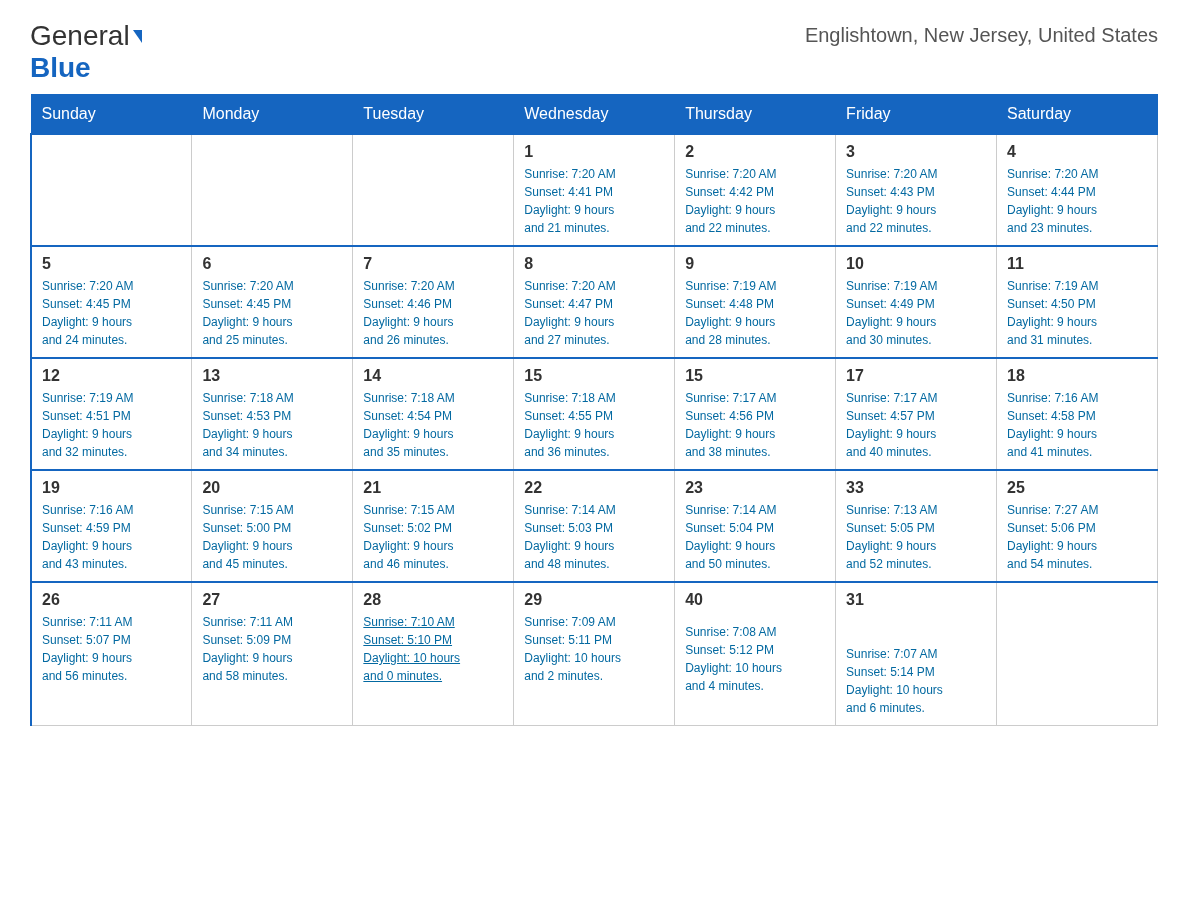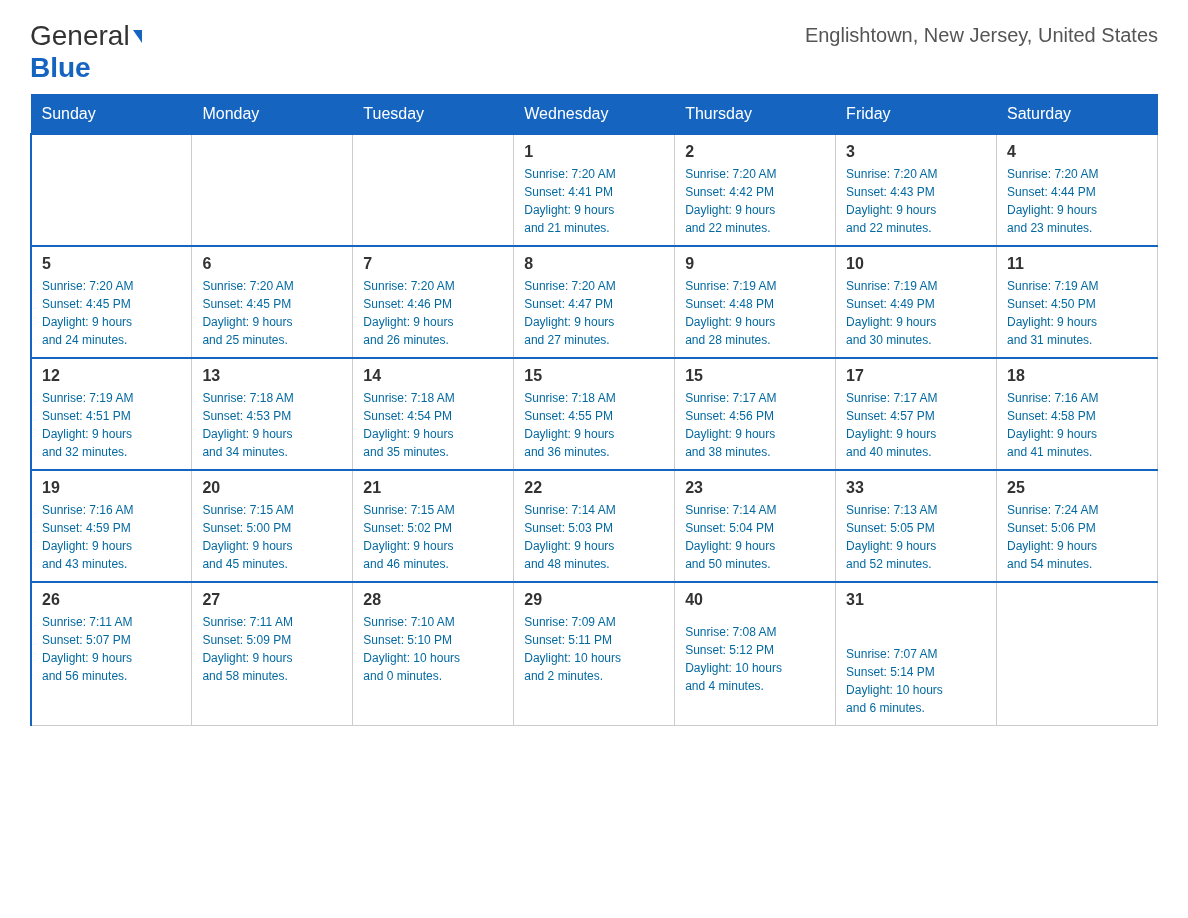--- a/index.html
+++ b/index.html
@@ -310,21 +310,21 @@
         </td>
         <td>
           <span class="day-num">33</span>
           <div class="day-info" style="white-space: pre-line;">Sunrise: 7:13 AM
 Sunset: 5:05 PM
 Daylight: 9 hours
 and 52 minutes.</div>
         </td>
         <td>
           <span class="day-num">25</span>
-          <div class="day-info" style="white-space: pre-line;">Sunrise: 7:24 AM
+          <div class="day-info" style="white-space: pre-line;">Sunrise: 7:27 AM
 Sunset: 5:06 PM
 Daylight: 9 hours
 and 54 minutes.</div>
         </td>
       </tr>
       <tr>
         <td>
           <span class="day-num">26</span>
           <div class="day-info" style="white-space: pre-line;">Sunrise: 7:11 AM
 Sunset: 5:07 PM
@@ -333,21 +333,21 @@
         </td>
         <td>
           <span class="day-num">27</span>
           <div class="day-info" style="white-space: pre-line;">Sunrise: 7:11 AM
 Sunset: 5:09 PM
 Daylight: 9 hours
 and 58 minutes.</div>
         </td>
         <td>
           <span class="day-num">28</span>
-          <div class="day-info" style="white-space: pre-line;">Sunrise: 7:10 AM
+          <div class="day-info" style="white-space: pre-line; text-decoration: underline;">Sunrise: 7:10 AM
 Sunset: 5:10 PM
 Daylight: 10 hours
 and 0 minutes.</div>
         </td>
         <td>
           <span class="day-num">29</span>
           <div class="day-info" style="white-space: pre-line;">Sunrise: 7:09 AM
 Sunset: 5:11 PM
 Daylight: 10 hours
 and 2 minutes.</div>

